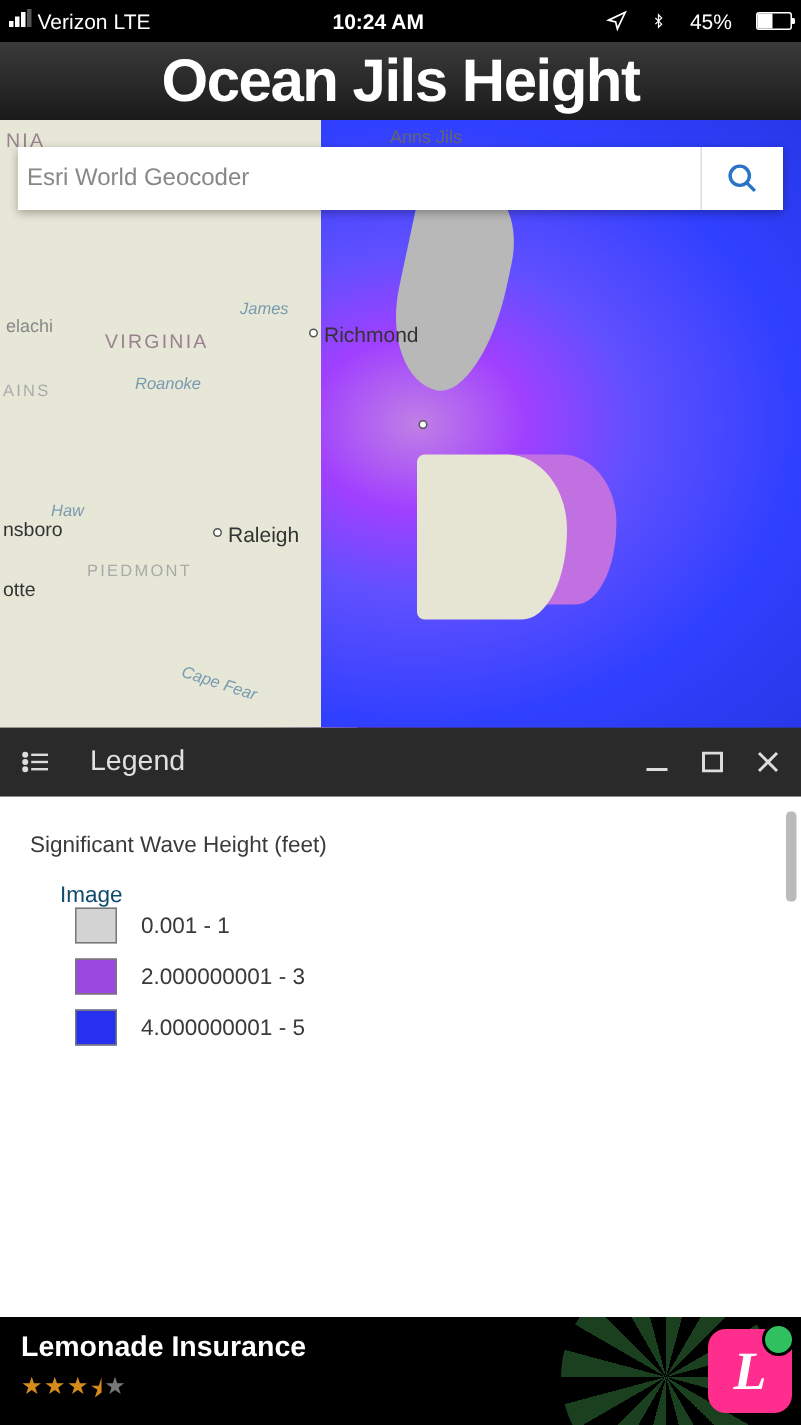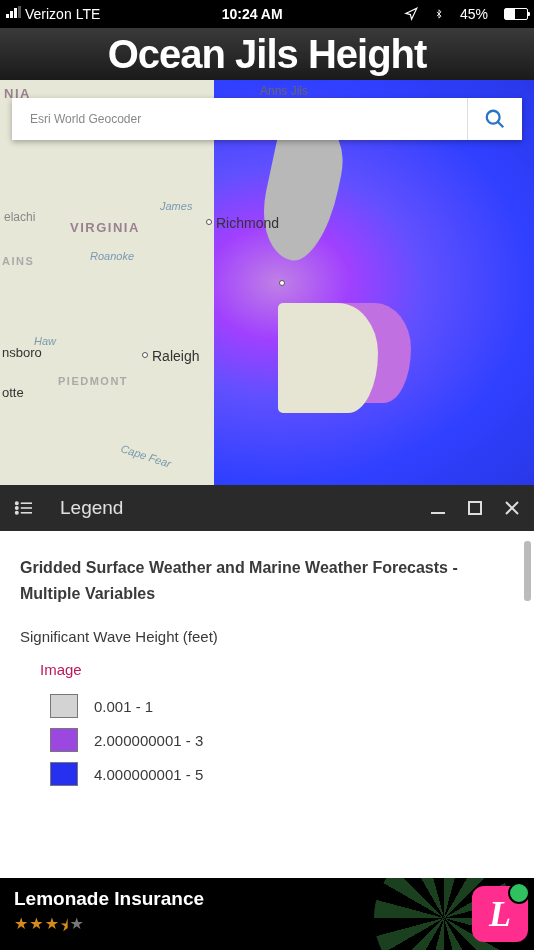--- a/index.html
+++ b/index.html
@@ -18,37 +18,37 @@
 .battery-fill{height:100%;width:45%;background:#fff}
 .title-bar{height:52px;background:linear-gradient(#3a3a3a,#1a1a1a);display:flex;align-items:center;justify-content:center}
 .title-bar h1{color:#fff;font-size:40px;font-weight:900;letter-spacing:-1px;font-family:Arial Black,Arial,sans-serif}
 .map-area{height:405px;position:relative;background:linear-gradient(100deg,#e8e9d8 0%,#e5e8d5 35%,#d8e0d0 42%,#c5a5e0 46%,#b030ff 50%,#9040ff 55%,#6050ff 62%,#4060ff 75%,#3858ff 100%);overflow:hidden}
 .land{position:absolute;inset:0;background:linear-gradient(95deg,#e6e7d6 0%,#e6e7d6 48%,transparent 48%)}
 .coast-grad{position:absolute;top:0;right:0;width:60%;height:100%;background:radial-gradient(ellipse at 20% 50%,#c080e5 0%,#a040ff 20%,#6050ff 40%,#3040ff 70%,#2838e8 100%)}
 .inlet{position:absolute;left:50%;top:10%;width:70px;height:140px;background:#b8b8b8;border-radius:0 40px 40px 50px/0 60px 100px 80px;transform:rotate(12deg)}
 .cape{position:absolute;left:52%;top:55%;width:100px;height:110px;background:#e6e4d2;border-radius:10px 80px 60px 10px/10px 100px 120px 10px}
 .cape-purple{position:absolute;left:62%;top:55%;width:80px;height:100px;background:#c070e0;border-radius:10px 80px 60px 10px/10px 100px 120px 10px}
 .search-box{position:absolute;top:18px;left:12px;right:12px;height:42px;background:#fff;box-shadow:0 2px 6px rgba(0,0,0,0.3);display:flex;align-items:center}
-.search-input{flex:1;border:none;outline:none;padding:0 18px;font-size:12px;color:#1d4ed8;background:transparent}
+.search-input{flex:1;border:none;outline:none;padding:0 6px;font-size:16px;color:#1d4ed8;background:transparent}
 .search-input::placeholder{color:#888}
 .search-btn{width:55px;height:100%;border-left:1px solid #ddd;display:flex;align-items:center;justify-content:center;color:#2974c6}
-.map-label{position:absolute;font-size:13px;color:#9a8090;letter-spacing:1.5px;font-weight:700}
+.map-label{position:absolute;font-size:13px;color:#9a8090;letter-spacing:1.5px;font-weight:400}
 .map-city{position:absolute;font-size:14px;color:#333;font-weight:400}
 .city-dot{position:absolute;width:6px;height:6px;border:1px solid #555;border-radius:50%;background:#fff}
 .river{position:absolute;font-size:11px;color:#7a9ab0;font-style:italic}
 .legend-bar{height:46px;background:#2a2a2a;display:flex;align-items:center;padding:0 14px;gap:26px;color:#e0e0e0}
 .legend-icon{width:20px;height:16px}
 .legend-title{flex:1;font-size:19px;font-weight:300}
 .legend-controls{display:flex;gap:22px;align-items:center}
 .legend-ctrl{color:#e0e0e0;cursor:pointer}
 .legend-body{height:347px;background:#fff;padding:24px 20px;overflow:hidden;position:relative}
 .legend-body::after{content:"";position:absolute;right:3px;top:10px;width:7px;height:60px;background:#bbb;border-radius:3px}
 .legend-h{font-size:16px;font-weight:700;color:#3a3a3a;line-height:1.6;margin-bottom:22px;font-family:Verdana,Arial,sans-serif}
 .legend-sub{font-size:15px;color:#3a3a3a;margin-bottom:16px;font-family:Verdana,Arial,sans-serif}
-.legend-label{font-size:15px;color:#be185d;margin-left:20px;margin-bottom:16px;font-family:Verdana,Arial,sans-serif}
+.legend-label{font-size:15px;color:#0c4a6e;margin-left:20px;margin-bottom:0;font-family:Verdana,Arial,sans-serif}
 .legend-item{display:flex;align-items:center;gap:16px;margin-left:30px;margin-bottom:10px}
 .swatch{width:28px;height:24px;border:1.5px solid #777}
 .legend-text{font-size:15px;color:#3a3a3a;font-family:Verdana,Arial,sans-serif}
 .ad-bar{height:72px;background:#000;display:flex;align-items:center;padding:0 14px;position:relative;overflow:hidden}
 .ad-rays{position:absolute;right:20px;top:-30px;width:140px;height:140px;background:repeating-conic-gradient(#1a4020 0deg 15deg,#000 15deg 30deg);border-radius:50%}
 .ad-badge{position:absolute;right:6px;top:50%;transform:translateY(-50%);width:56px;height:56px;background:#ff2d8e;border-radius:12px;display:flex;align-items:center;justify-content:center}
 .ad-badge::before{content:"";position:absolute;top:-4px;right:-2px;width:18px;height:18px;background:#30c060;border-radius:50%;border:2px solid #000}
 .ad-l{color:#fff;font-size:36px;font-family:Georgia,serif;font-style:italic;font-weight:700}
 .ad-text{position:relative;z-index:2}
 .ad-title{color:#fff;font-size:19px;font-weight:700;margin-bottom:4px}
@@ -146,21 +146,20 @@
         <rect x="1" y="1" width="12" height="12"></rect>
       </svg>
     <svg class="legend-ctrl" width="16" height="16" viewBox="0 0 16 16" stroke="#ddd" stroke-width="2">
         <line x1="2" y1="2" x2="14" y2="14"></line>
         <line x1="14" y1="2" x2="2" y2="14"></line>
       </svg>
   </div>
 </div>
 
 <div class="legend-body">
-  <div class="legend-h">Gridded Surface Weather and Marine Weather Forecasts - Multiple Variables</div>
   <div class="legend-sub">Significant Wave Height (feet)</div>
   <div class="legend-label">Image</div>
   <div id="legend-items">
       <div class="legend-item">
         <div class="swatch" style="background: rgb(211, 211, 211);"></div>
         <div class="legend-text">0.001 - 1</div>
       </div>
       <div class="legend-item">
         <div class="swatch" style="background: rgb(154, 72, 224);"></div>
         <div class="legend-text">2.000000001 - 3</div>

